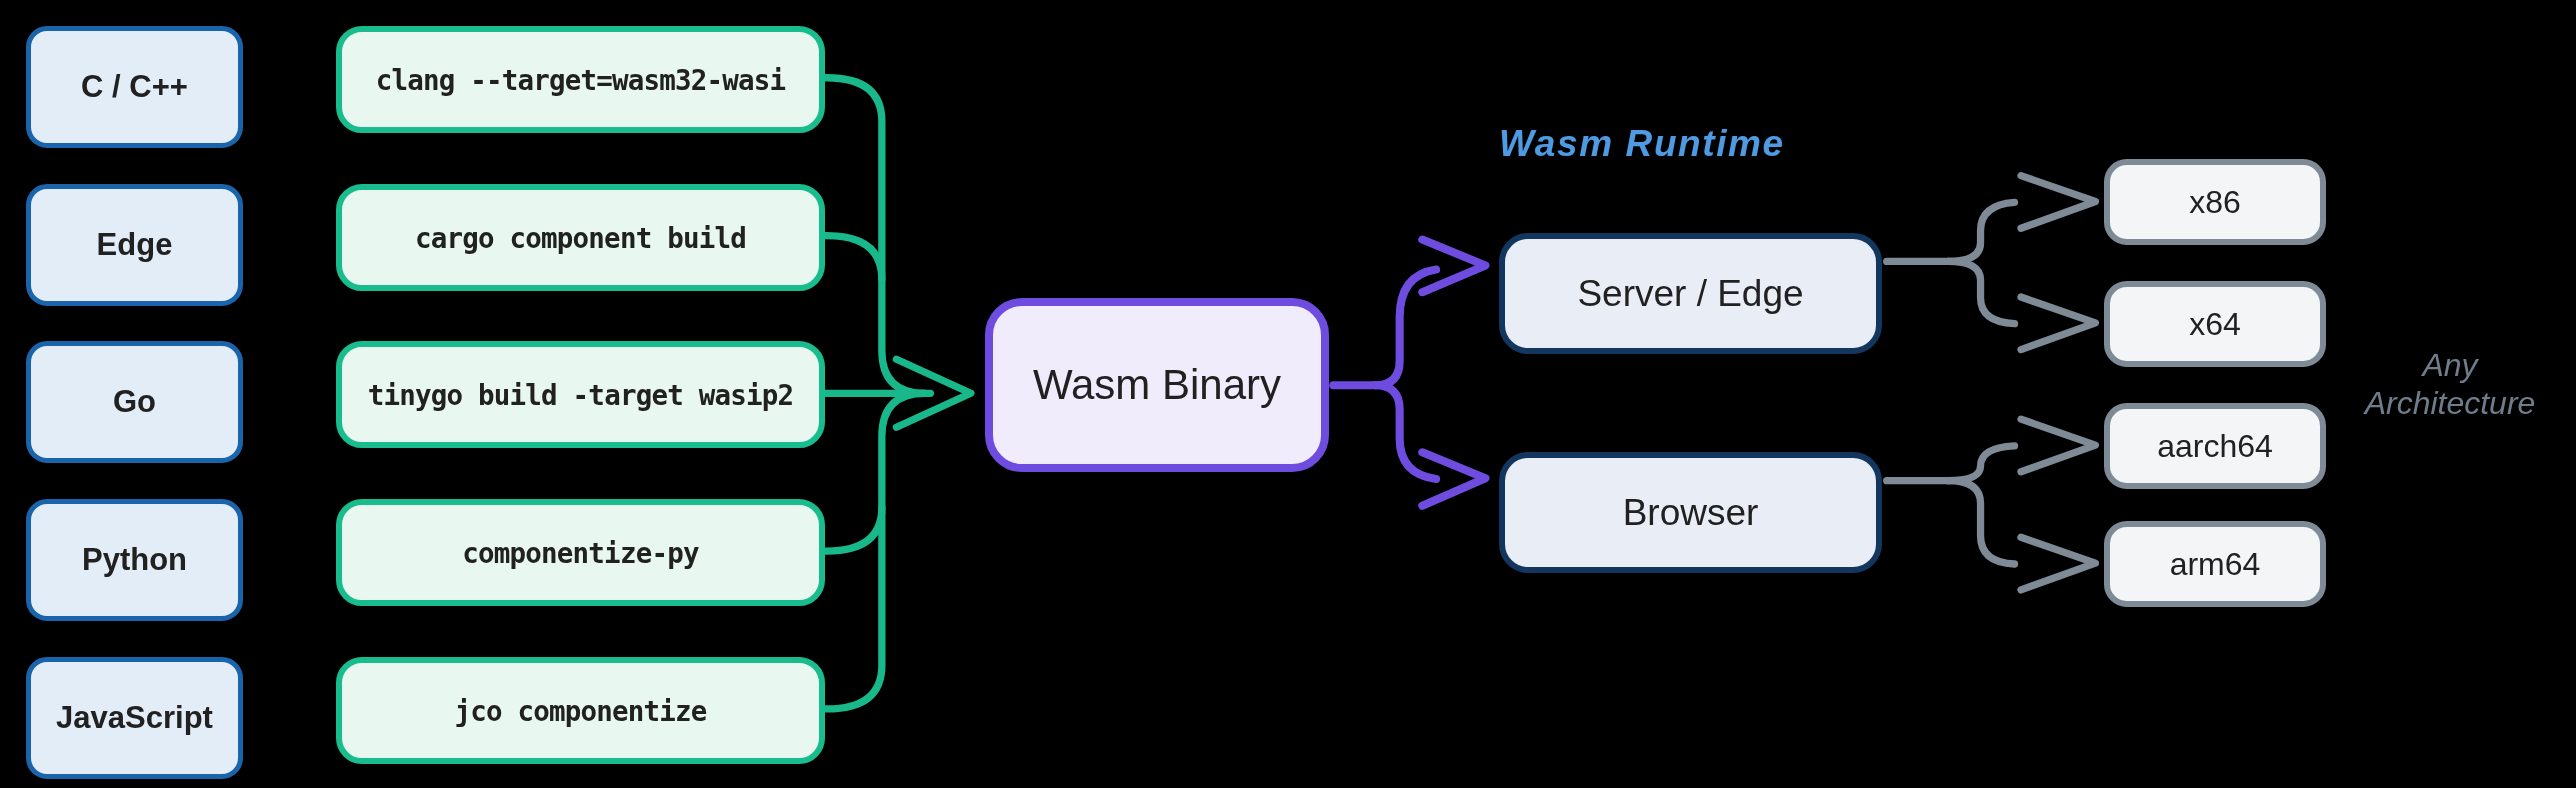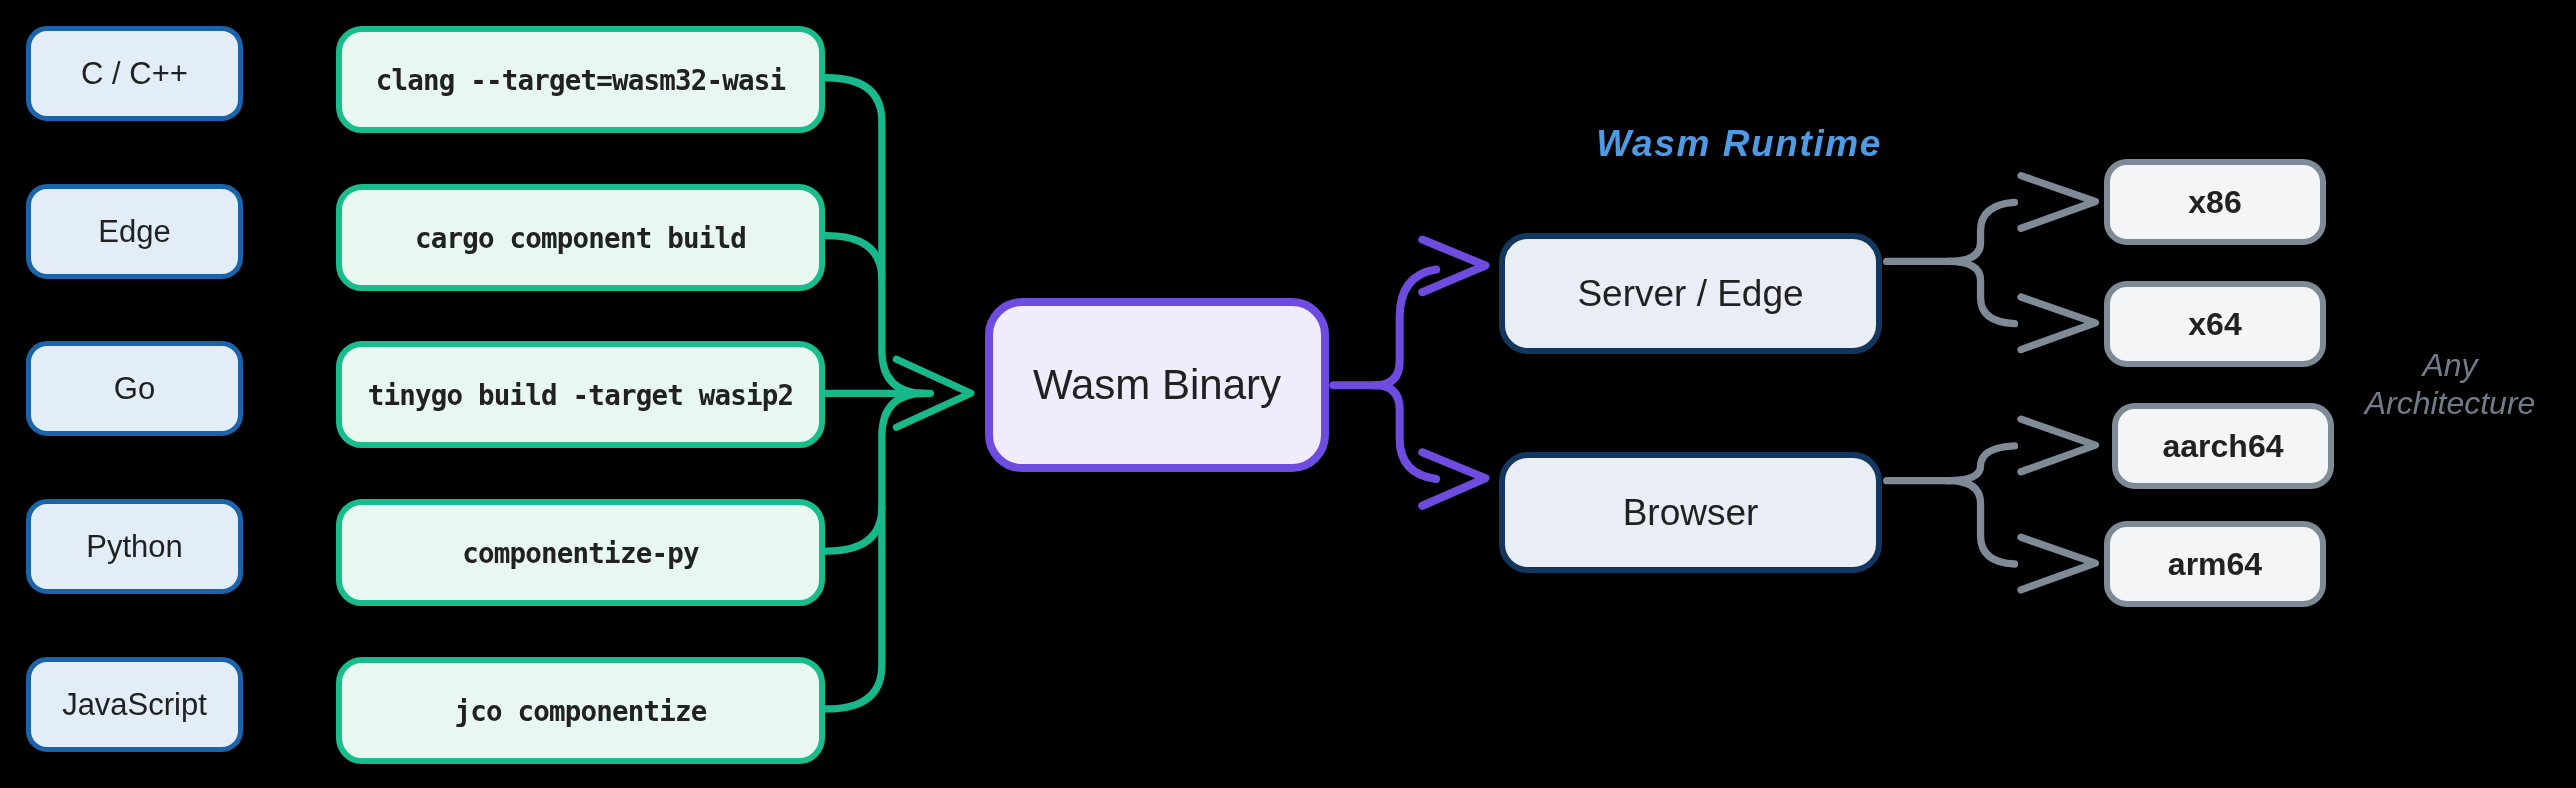--- a/index.html
+++ b/index.html
@@ -17,39 +17,39 @@
   .stage{position:relative;width:2576px;height:789px;background:var(--background);
          font-family:"Liberation Sans",sans-serif;overflow:hidden;}
   svg.wires{position:absolute;left:0;top:0;width:2576px;height:789px;}
   svg.wires path{fill:none;stroke-linecap:round;stroke-linejoin:round;}
   g[data-name="build-connectors"] path{stroke:var(--connector-green);stroke-width:9;}
   g[data-name="binary-connectors"] path{stroke:var(--connector-purple);stroke-width:10;}
   g[data-name="arch-connectors"] path{stroke:var(--connector-gray);stroke-width:9;}
 
   .node{position:absolute;display:flex;align-items:center;justify-content:center;
         box-sizing:border-box;color:var(--text-color);}
-  .lang{left:26px;width:217px;height:95px;border:5.7px solid var(--language-border);
-        border-radius:21px;background:var(--language-fill);font-size:31px;font-weight:400;}
+  .lang{left:26px;width:217px;height:122px;border:5.7px solid var(--language-border);
+        border-radius:21px;background:var(--language-fill);font-size:31px;font-weight:700;}
   .cmd{left:292px;width:489px;height:107px;border:6.5px solid var(--command-border);
        border-radius:26px;background:var(--command-fill);
        font-family:"DejaVu Sans Mono",monospace;font-size:27.5px;font-weight:600;letter-spacing:-0.8px;margin-left:44px;}
   .row-0{top:26px;} .row-1{top:184px;} .row-2{top:341px;} .row-3{top:499px;} .row-4{top:657px;}
 
   .binary{left:985px;top:298px;width:344px;height:174px;border:8px solid var(--binary-border);
           border-radius:37px;background:var(--binary-fill);font-size:42px;font-weight:500;}
 
   .runtime{left:1499px;width:383px;height:121px;border:6.5px solid var(--runtime-border);
            border-radius:29px;background:var(--runtime-fill);font-size:37px;font-weight:500;margin-top:32px;}
   .runtime.t-0{top:201px;} .runtime.t-1{top:420px;align-items:center;}
 
   .arch{left:2104px;width:222px;height:86px;border:6.5px solid var(--arch-border);
-        border-radius:22.7px;background:var(--arch-fill);font-size:32px;font-weight:700;}
-  .arch.a-0{top:159px;} .arch.a-1{top:281px;} .arch.a-2{top:403px;margin-left:8px;} .arch.a-3{top:521px;}
+        border-radius:22.7px;background:var(--arch-fill);font-size:32px;font-weight:400;}
+  .arch.a-0{top:159px;} .arch.a-1{top:281px;} .arch.a-2{top:403px;} .arch.a-3{top:521px;}
 
-  .runtime-heading{position:absolute;left:1499px;top:123px;width:383px;text-align:right;
+  .runtime-heading{position:absolute;left:1499px;top:123px;width:383px;text-align:left;
         color:var(--runtime-heading-color);font-size:37px;font-weight:bold;font-style:italic;
         letter-spacing:1.6px;}
   .any-arch{position:absolute;left:2324px;top:346px;width:252px;text-align:center;
         color:var(--annotation-color);font-size:32px;font-weight:400;font-style:italic;line-height:1.2;}
 </style>
 </head>
 <body>
 
 <div class="stage" data-name="wasm-compilation-diagram">
 

